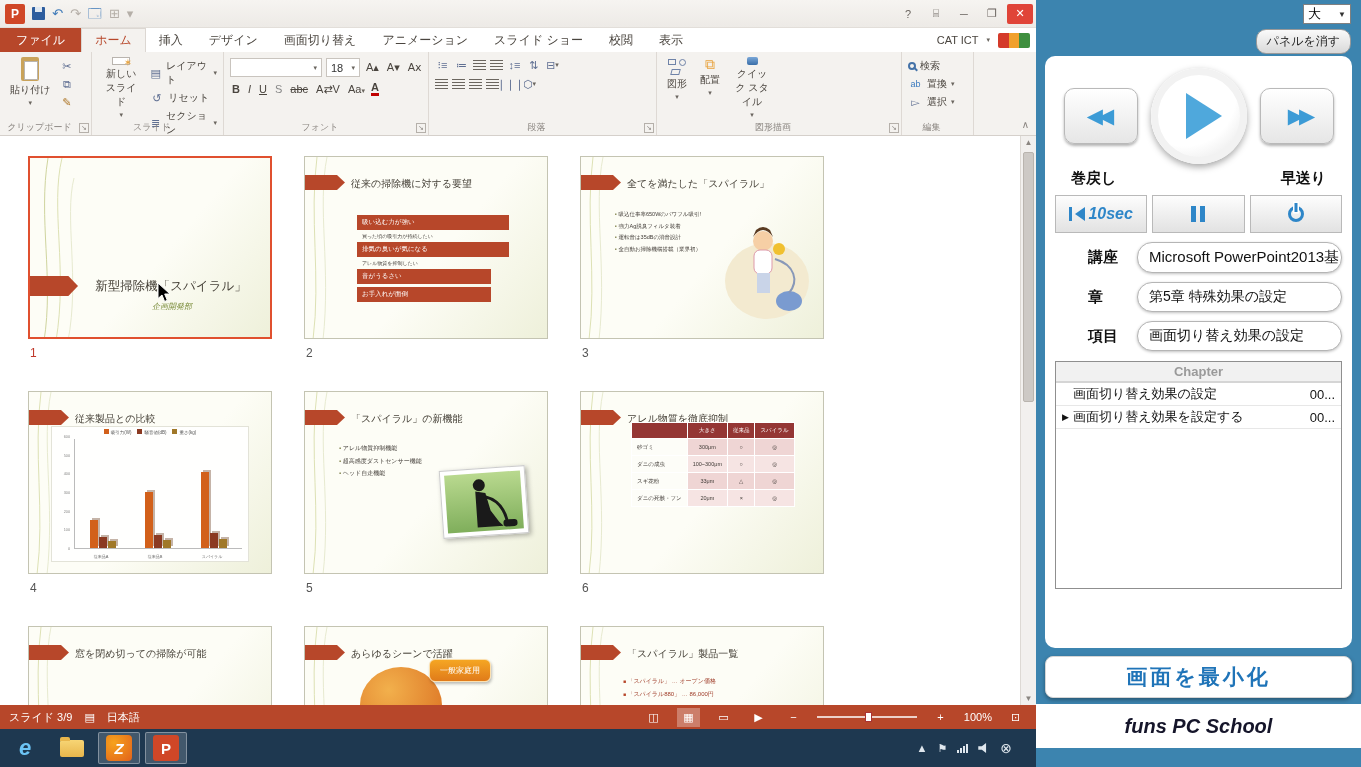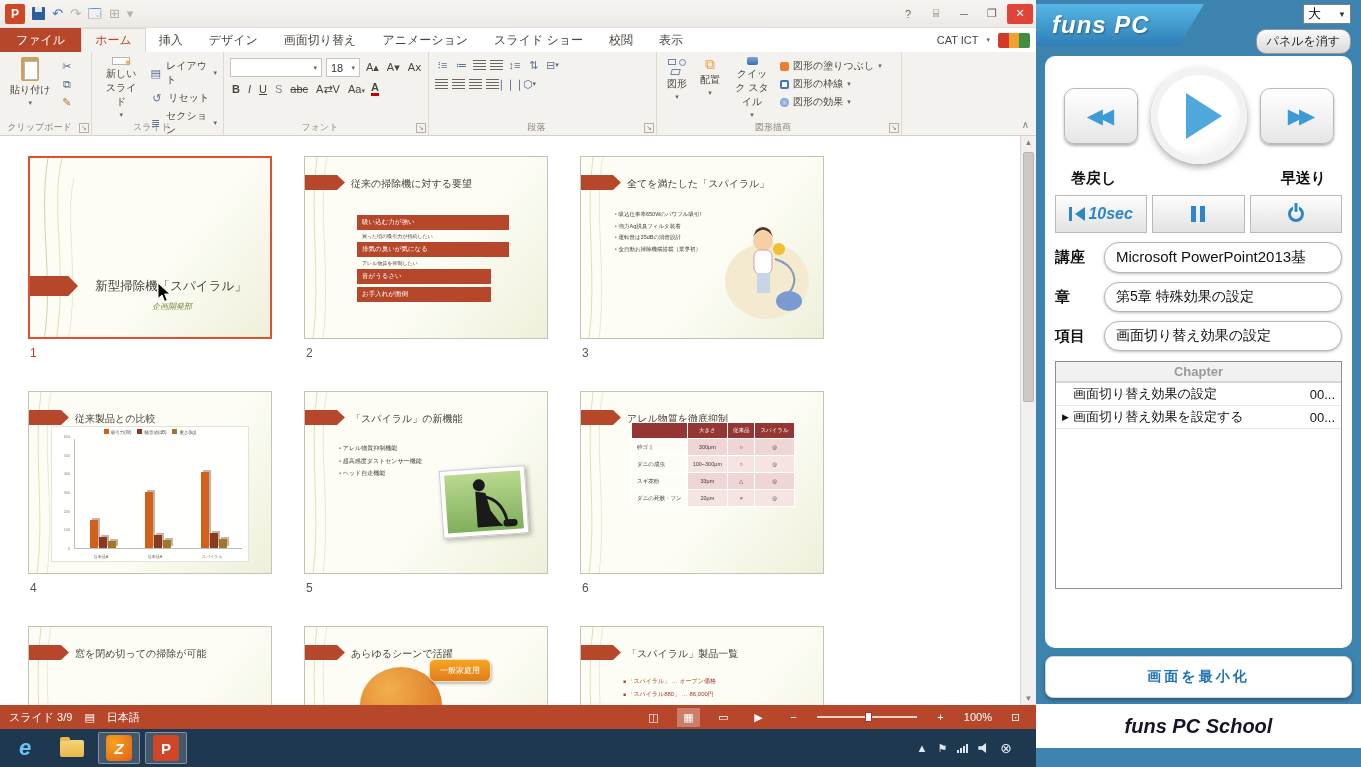--- a/index.html
+++ b/index.html
@@ -150,29 +150,29 @@
   .pbarv { width:3px; height:14px; background:#2E86C8; }
   .pausebars { display:flex; gap:4px; }
   .pausebars i { width:5px; height:16px; background:#2E86C8; display:block; }
   .poweric { width:16px; height:16px; border:3px solid #2E86C8; border-radius:50%; position:relative; }
   .poweric::after { content:""; position:absolute; left:50%; top:-6px; transform:translateX(-50%); width:3px; height:9px; background:#2E86C8; box-shadow:0 0 0 1.5px #fff; }
   .row2-labels { display:flex; padding:4px 0 6px; font-size:14px; font-weight:bold; color:#111; }
   .row2-labels span { flex:1; text-align:center; }
   .pbar { height:21px; background:#0c0c0c; position:relative; border:1px solid #2a2a2a; }
   .pfill { width:37%; height:100%; background:linear-gradient(#38C24E,#149A37); }
   .ptext { position:absolute; inset:0; display:flex; align-items:center; justify-content:center; color:#F5A623; font-weight:bold; font-size:12px; letter-spacing:1px; }
-  .irow { display:flex; align-items:center; gap:7px; margin-top:9px; }
+  .irow { display:flex; align-items:center; gap:7px; margin-top:9px;margin-left:33px; }
   .ilabel { width:42px; font-size:15px; font-weight:bold; color:#111; }
   .pill { flex:1; background:#fff; border:1px solid #b5b5b5; border-radius:15px; box-shadow:0 1px 3px rgba(0,0,0,.25); padding:5px 11px; font-size:14px; color:#111; white-space:nowrap; overflow:hidden; }
   .chbox { margin-top:10px; border:1px solid #8f8f8f; height:228px; background:#fff; }
   .ch-head { height:21px; background:#f1f1f1; border-bottom:2px solid #d5d5d5; display:flex; align-items:center; justify-content:center; color:#9a9a9a; font-weight:bold; font-size:13px; }
   .ch-row { display:flex; align-items:center; height:23px; border-bottom:1px solid #e7e7e7; font-size:13px; color:#111; padding:0 6px; }
   .ch-row .mark { width:11px; font-size:9px; color:#111; }
   .ch-row .time { margin-left:auto; }
-  .f-min { position:absolute; left:9px; right:9px; top:656px; height:42px; background:#fff; border-radius:8px; border:1px solid #d5d5d5; box-shadow:0 2px 4px rgba(0,0,0,.35); display:flex; align-items:center; justify-content:center; font-size:14px; font-weight:bold; color:#1F74B8; letter-spacing:3px; }
+  .f-min { position:absolute; left:9px; right:9px; top:656px; height:42px; background:#fff; border-radius:8px; border:1px solid #d5d5d5; box-shadow:0 2px 4px rgba(0,0,0,.35); display:flex; align-items:center; justify-content:center; font-size:21px; font-weight:bold; color:#1F74B8; letter-spacing:3px; }
   .f-school { position:absolute; left:0; right:0; top:704px; height:44px; background:#fff; display:flex; align-items:center; justify-content:center; font-size:20px; font-weight:bold; font-style:italic; color:#15152a; }
 
   .cursor { position:absolute; left:157px; top:282px; z-index:60; }
 </style>
 </head>
 <body>
 
 <div class="screen">
 
   <div class="pp">
@@ -322,41 +322,43 @@
         <div class="bigbtn">
           <span class="mini" style="font-size:14px;color:#e8a33d">⧉</span>
           <span>配置</span>
           <span class="caret">▾</span>
         </div>
         <div class="bigbtn" style="width:46px">
           <span class="sq" style="background:linear-gradient(#7aa7d8,#3a6ea8)"></span>
           <span>クイック スタイル</span>
           <span class="caret">▾</span>
         </div>
-        <div class="smallcol" style="font-size:9.5px">
-          <div class="smallbtn">
-              <span class="sq" style="background:#ED7D31;width:9px;height:9px"></span>
-              <span>図形の塗りつぶし</span>
-              <span class="caret">▾</span>
-            </div>
-          <div class="smallbtn">
-              <span class="sq" style="background:#fff;border:2px solid #4472C4;width:9px;height:9px"></span>
-              <span>図形の枠線</span>
-              <span class="caret">▾</span>
-            </div>
-          <div class="smallbtn">
-              <span class="sq" style="background:radial-gradient(#bcd2ee,#5b8ac4);border-radius:50%;width:9px;height:9px"></span>
-              <span>図形の効果</span>
-              <span class="caret">▾</span>
-            </div>
-        </div>
         <span class="glabel">図形描画</span>
         <span class="launcher">↘</span>
       </div>
 
+      <div class="group" style="width:72px">
+        <div class="smallcol">
+          <div class="smallbtn">
+              <span class="mag"></span>
+              <span>検索</span>
+            </div>
+          <div class="smallbtn">
+              <span class="mini" style="color:#3a7abf;font-size:9px">ab</span>
+              <span>置換</span>
+              <span class="caret">▾</span>
+            </div>
+          <div class="smallbtn">
+              <span class="mini">▻</span>
+              <span>選択</span>
+              <span class="caret">▾</span>
+            </div>
+        </div>
+        <span class="glabel">編集</span>
+      </div>
       <span class="collapse">∧</span>
     </div>
 
     <div class="workspace">
       <div class="grid">
 
         <div class="slide-wrap">
           <div class="thumb selected">
             <svg class="deco" width="70" height="183">
               <path d="M14,183 C24,120 8,60 18,0" stroke="#cfd49e" fill="none"></path>
@@ -632,21 +634,20 @@
             <i style="height:7px"></i>
             <i style="height:9px"></i>
           </span>
         <span class="speaker"></span>
         <span style="font-size:14px">⊗</span>
       </div>
     </div>
   </div>
 
   <div class="funs">
-    <div class="f-logo">funs PC</div>
     <div class="f-size">
         <span>大</span>
         <span class="dn">▼</span>
       </div>
     <div class="f-close">パネルを消す</div>
 
     <div class="f-card">
       <div class="ctl-row">
         <div class="side-btn">◀◀</div>
         <div class="play">

